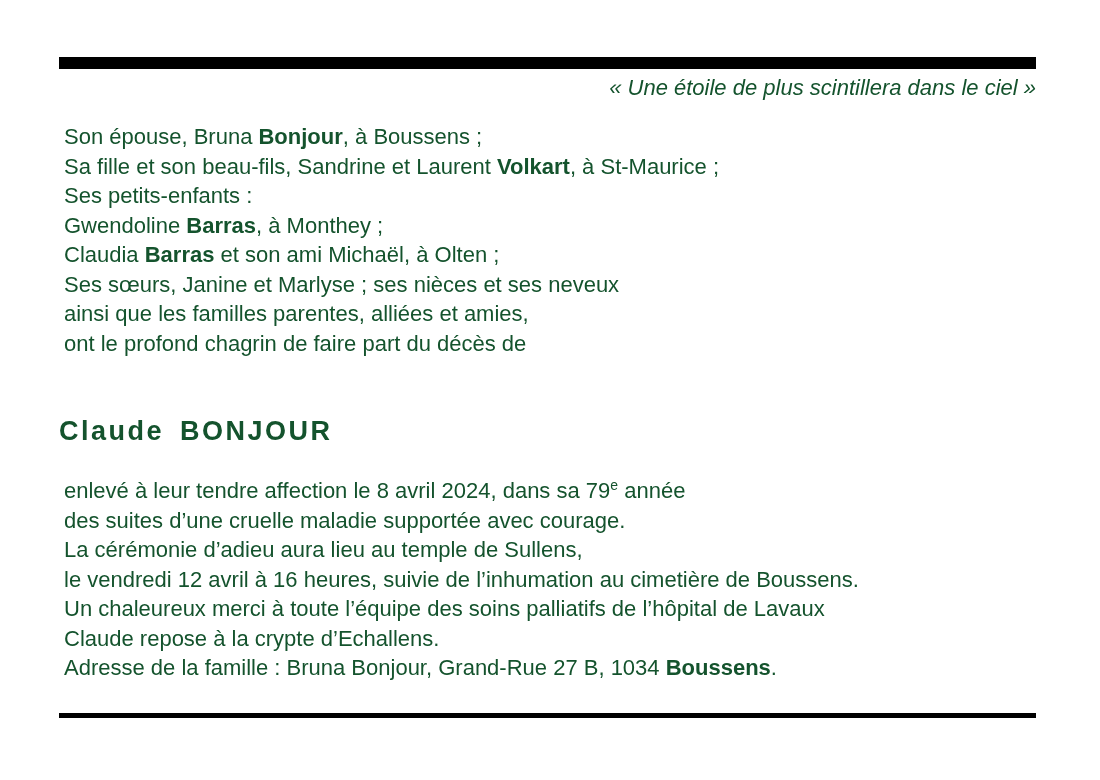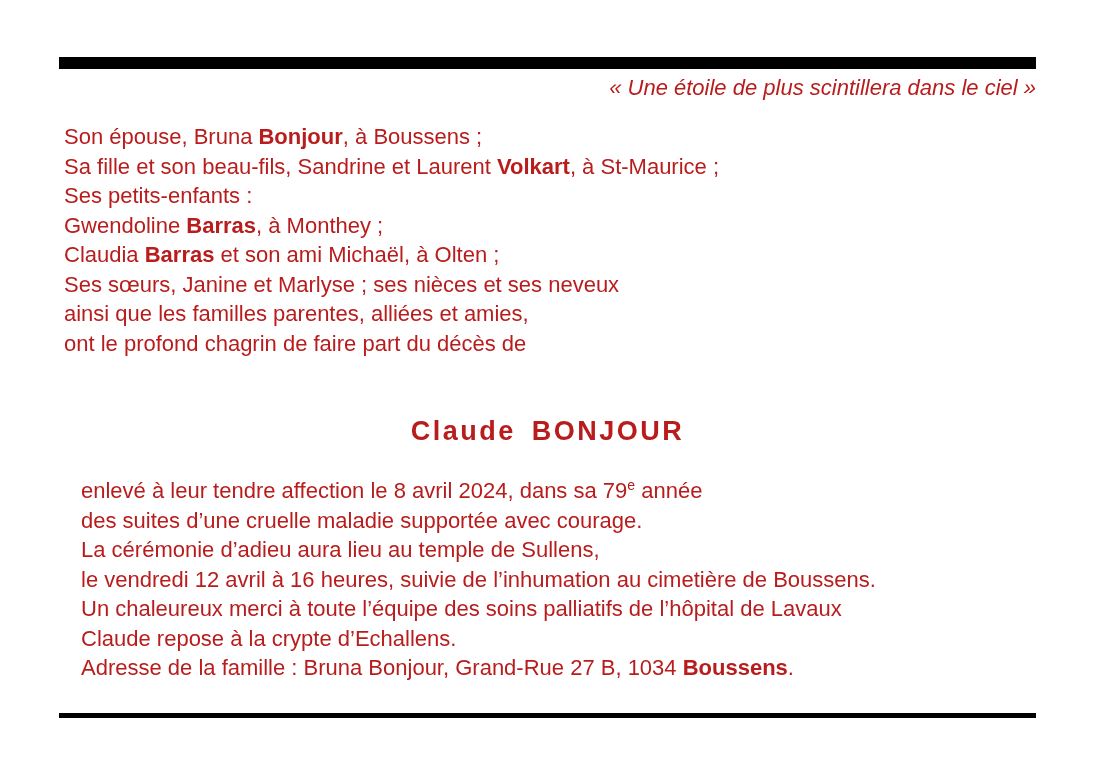--- a/index.html
+++ b/index.html
@@ -5,21 +5,21 @@
   html, body {
     margin: 0;
     padding: 0;
     background: #ffffff;
   }
   .sheet {
     position: relative;
     width: 1100px;
     height: 780px;
     background: #ffffff;
-    color: #b91c1c;
+    color: #14532d;
     font-family: "Liberation Sans", sans-serif;
     overflow: hidden;
   }
   .rule {
     position: absolute;
     left: 59px;
     width: 977px;
     background: #000000;
   }
   .rule-top {
@@ -49,39 +49,37 @@
     font-size: 22px;
     line-height: 29.5px;
   }
   .details {
     position: absolute;
     left: 64px;
     top: 476px;
     width: 1000px;
     font-size: 22px;
     line-height: 29.5px;
-    margin-left: 17px;
   }
   .line {
     white-space: nowrap;
   }
   .b {
     font-weight: bold;
   }
   sup {
     font-size: 14px;
     line-height: 0;
     vertical-align: super;
   }
   .deceased-name {
     position: absolute;
     left: 59px;
     top: 416px;
     width: 977px;
-    text-align: center;
     font-weight: bold;
     font-size: 27px;
     line-height: 30px;
     letter-spacing: 2.5px;
     word-spacing: 6px;
   }
 </style>
 </head>
 <body>
 

